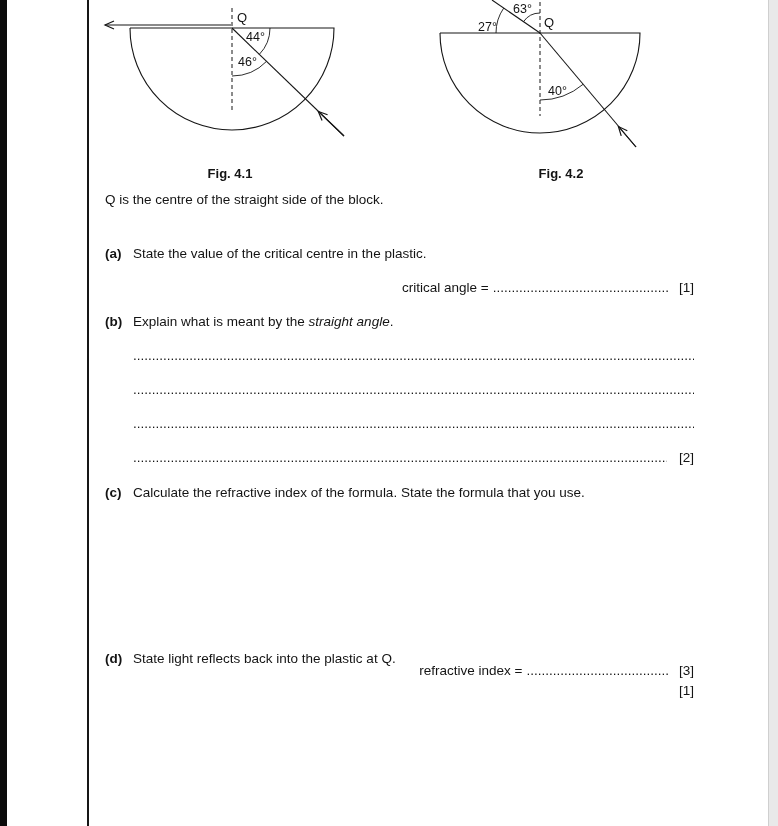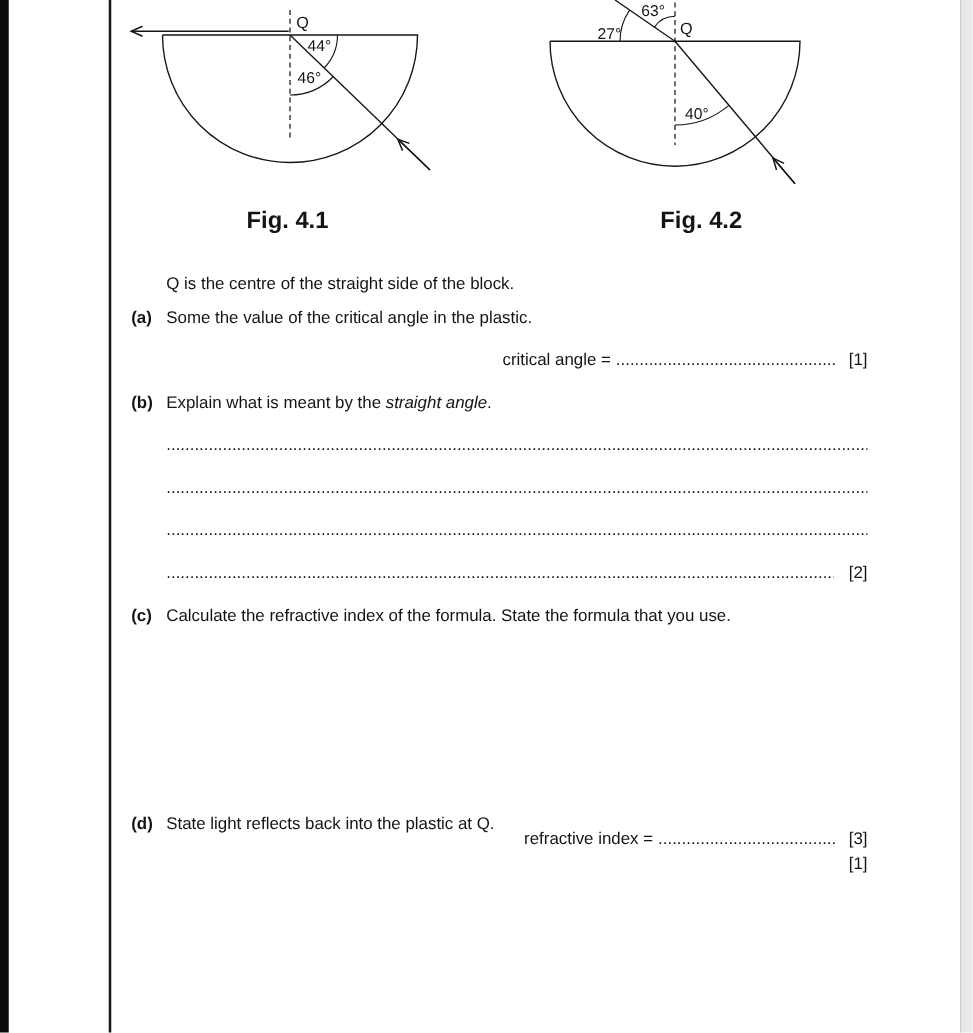--- a/index.html
+++ b/index.html
@@ -7,21 +7,21 @@
     width:778px;height:826px;position:relative;overflow:hidden;
     background:#ffffff;color:#141414;
     font-family:"Liberation Sans",sans-serif;
   }
   .abs{position:absolute;}
   .strip-black{position:absolute;left:0;top:0;width:7px;height:826px;background:#0b0b0b;}
   .page-edge{position:absolute;left:87px;top:0;width:2px;height:826px;background:#161616;}
   .right-band{position:absolute;left:768px;top:0;width:10px;height:826px;background:#e9e9e9;border-left:1px solid #cfcfcf;box-sizing:border-box;}
   .page{position:absolute;left:90px;top:0;width:678px;height:826px;background:#ffffff;}
   .txt{font-size:13.5px;line-height:17px;white-space:nowrap;}
-  .caption{font-weight:700;font-size:19px;text-align:center;width:110px;white-space:nowrap;}
+  .caption{font-weight:700;font-size:13px;text-align:center;width:110px;white-space:nowrap;}
   .qrow{display:flex;}
   .qlabel{flex:0 0 28px;width:28px;font-weight:700;}
   .ital{font-style:italic;}
   .ansrow{display:flex;align-items:baseline;}
   .ansrow .dots{margin-left:4px;}
   .mark{margin-left:10px;}
   .dotline{width:561px;overflow:hidden;white-space:nowrap;}
   .dotline-last{width:561px;display:flex;align-items:baseline;}
   .dotline-last .dotfill{flex:1 1 auto;overflow:hidden;white-space:nowrap;}
   .dotline-last .mark{flex:0 0 auto;margin-left:12px;}
@@ -70,25 +70,25 @@
     <path d="M 110 100 A 67 67 0 0 0 153.1 84.3" fill="none" stroke="#161616" stroke-width="0.9"></path>
     <text x="114" y="27" font-size="13">Q</text>
     <text x="83" y="13" font-size="12.5">63°</text>
     <text x="48" y="31" font-size="12.5">27°</text>
     <text x="118" y="95" font-size="12.5">40°</text>
   </svg>
 
   <div class="abs caption" style="left:85px;top:166px;">Fig. 4.1</div>
   <div class="abs caption" style="left:416px;top:166px;">Fig. 4.2</div>
 
-  <div class="abs txt" style="left:15px;top:218px;margin-left:28px;">Q is the centre of the straight side of the block.</div>
+  <div class="abs txt" style="left:15px;top:191px;">Q is the centre of the straight side of the block.</div>
 
   <div class="abs txt qrow" style="left:15px;top:245px;">
     <span class="qlabel">(a)</span>
-    <span>Some the value of the critical angle in the plastic.</span>
+    <span>State the value of the critical centre in the plastic.</span>
   </div>
   <div class="abs txt ansrow" style="right:74px;top:279px;">
     <span>critical angle =</span>
     <span class="dots">...............................................</span>
     <span class="mark">[1]</span>
   </div>
 
   <div class="abs txt qrow" style="left:15px;top:313px;">
     <span class="qlabel">(b)</span>
     <span><span>Explain what is meant by the </span><span class="ital">straight angle</span><span>.</span></span>

